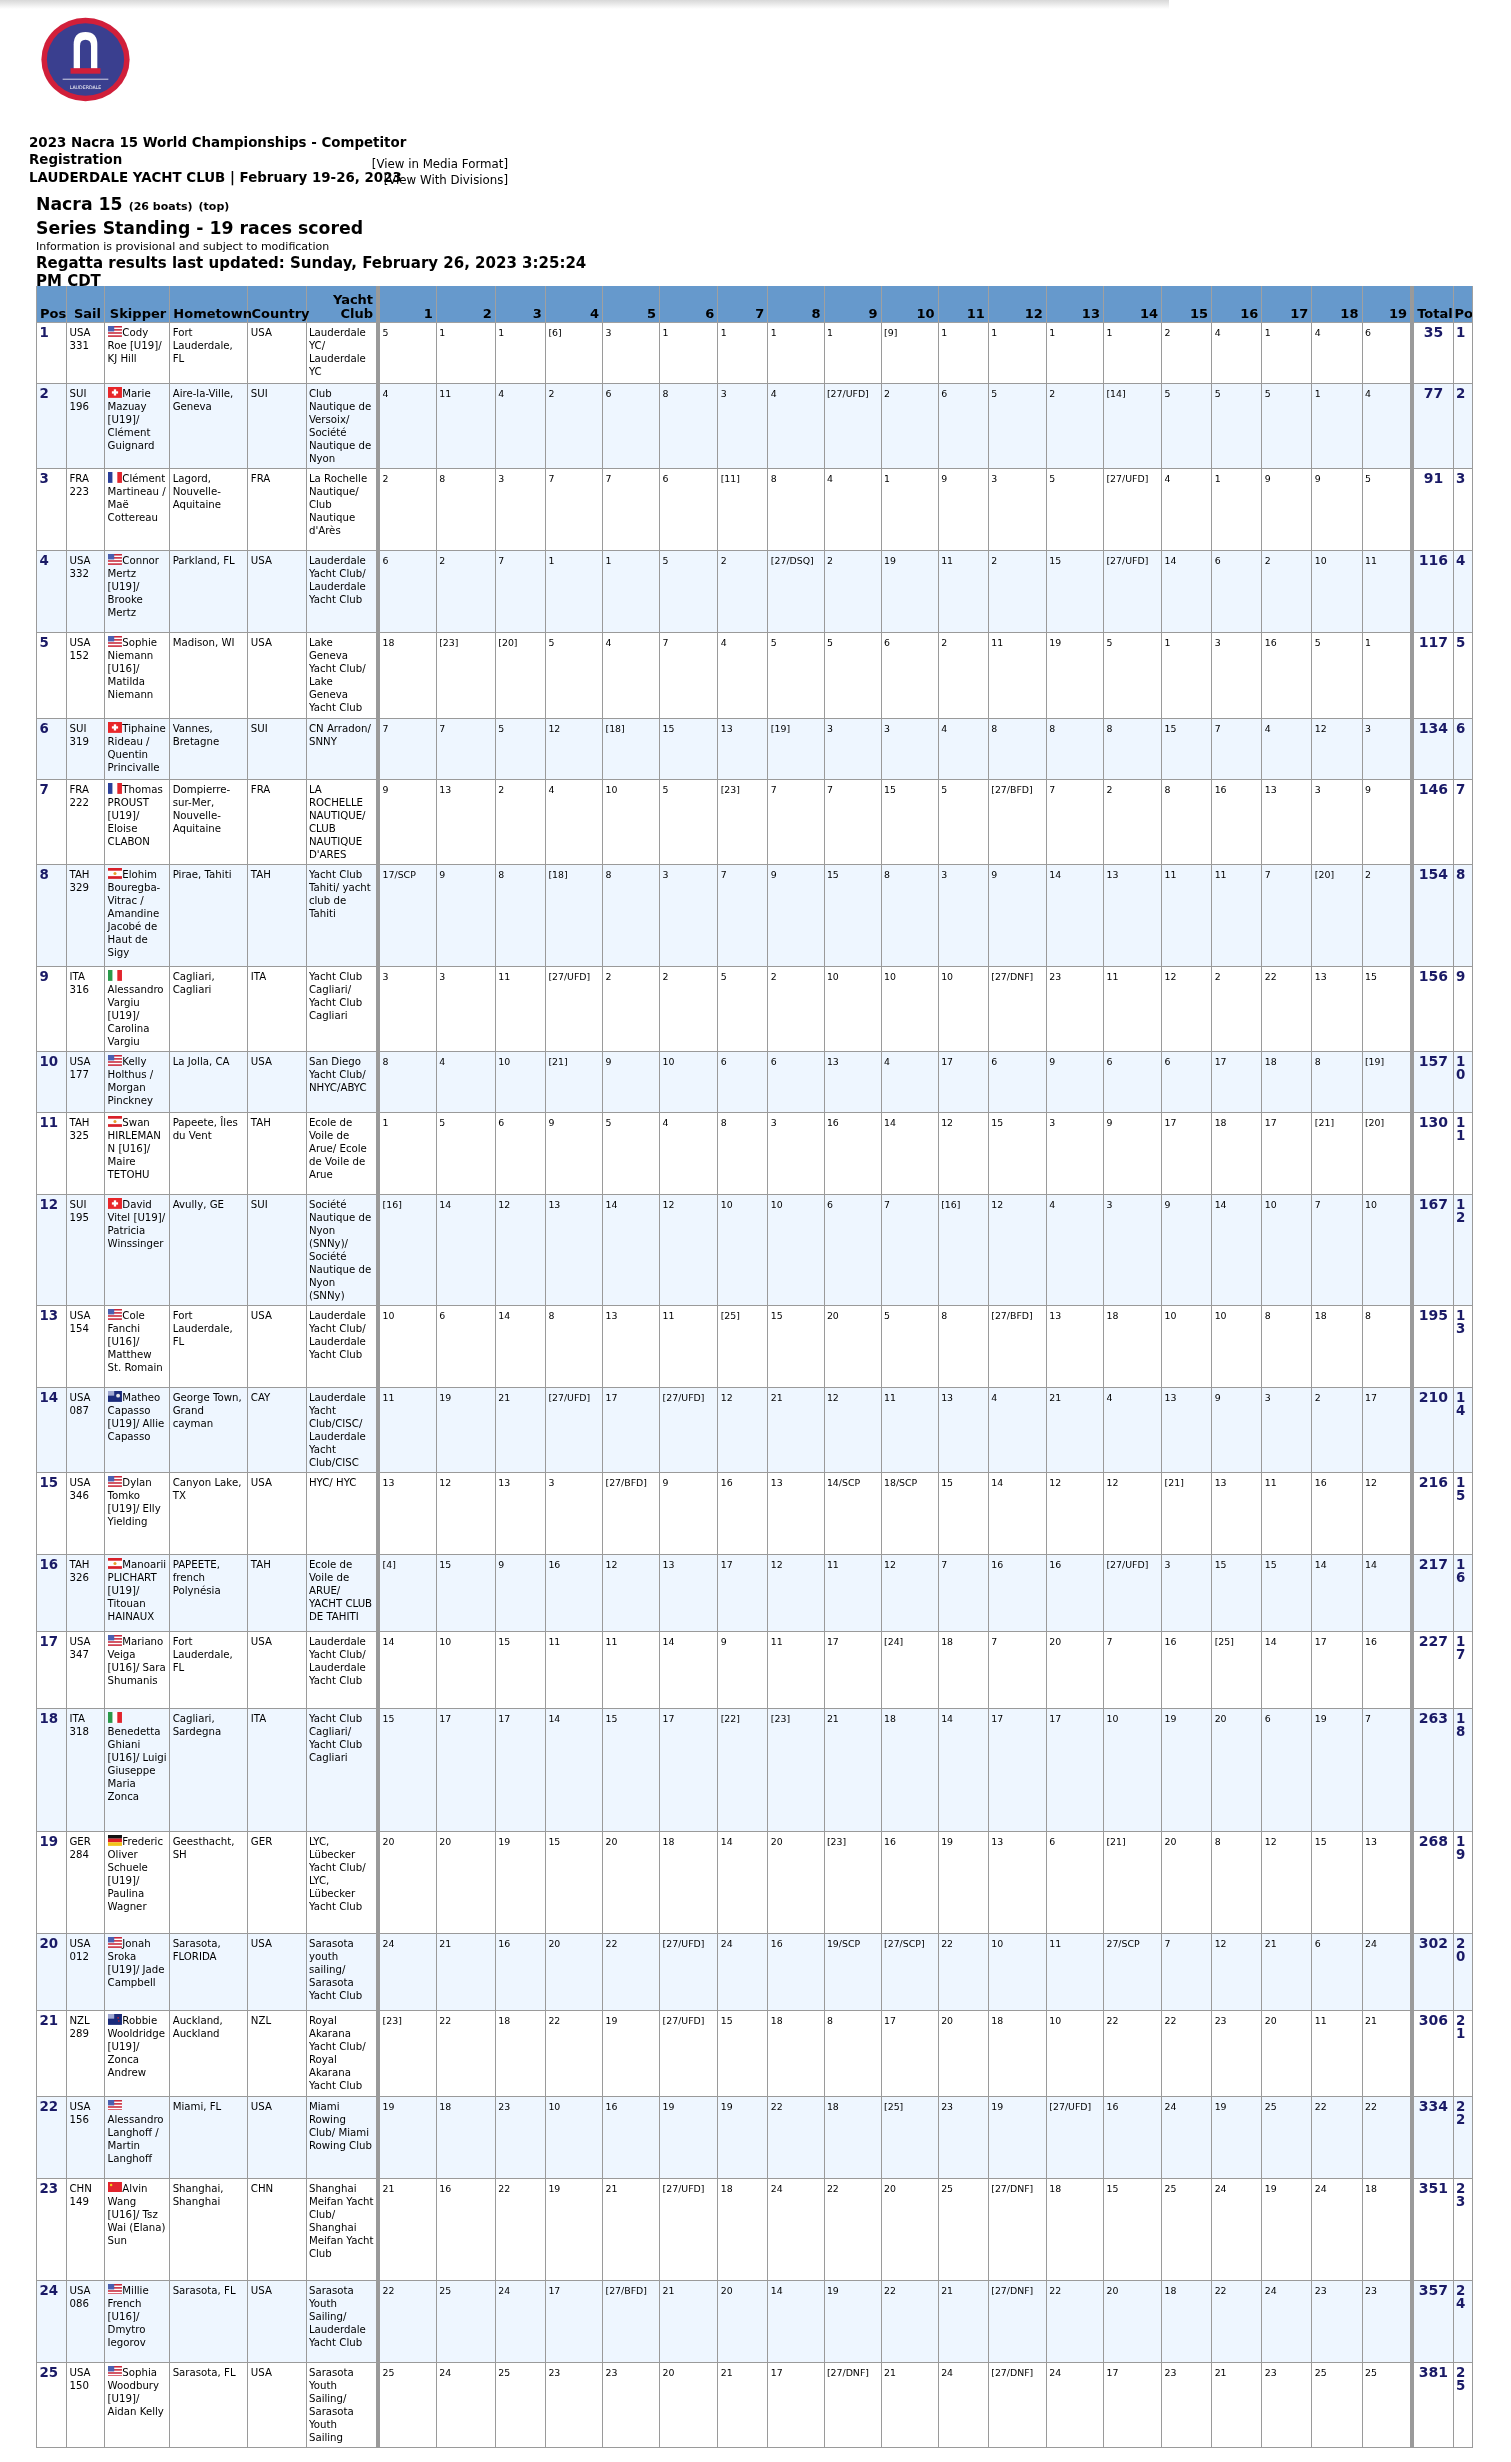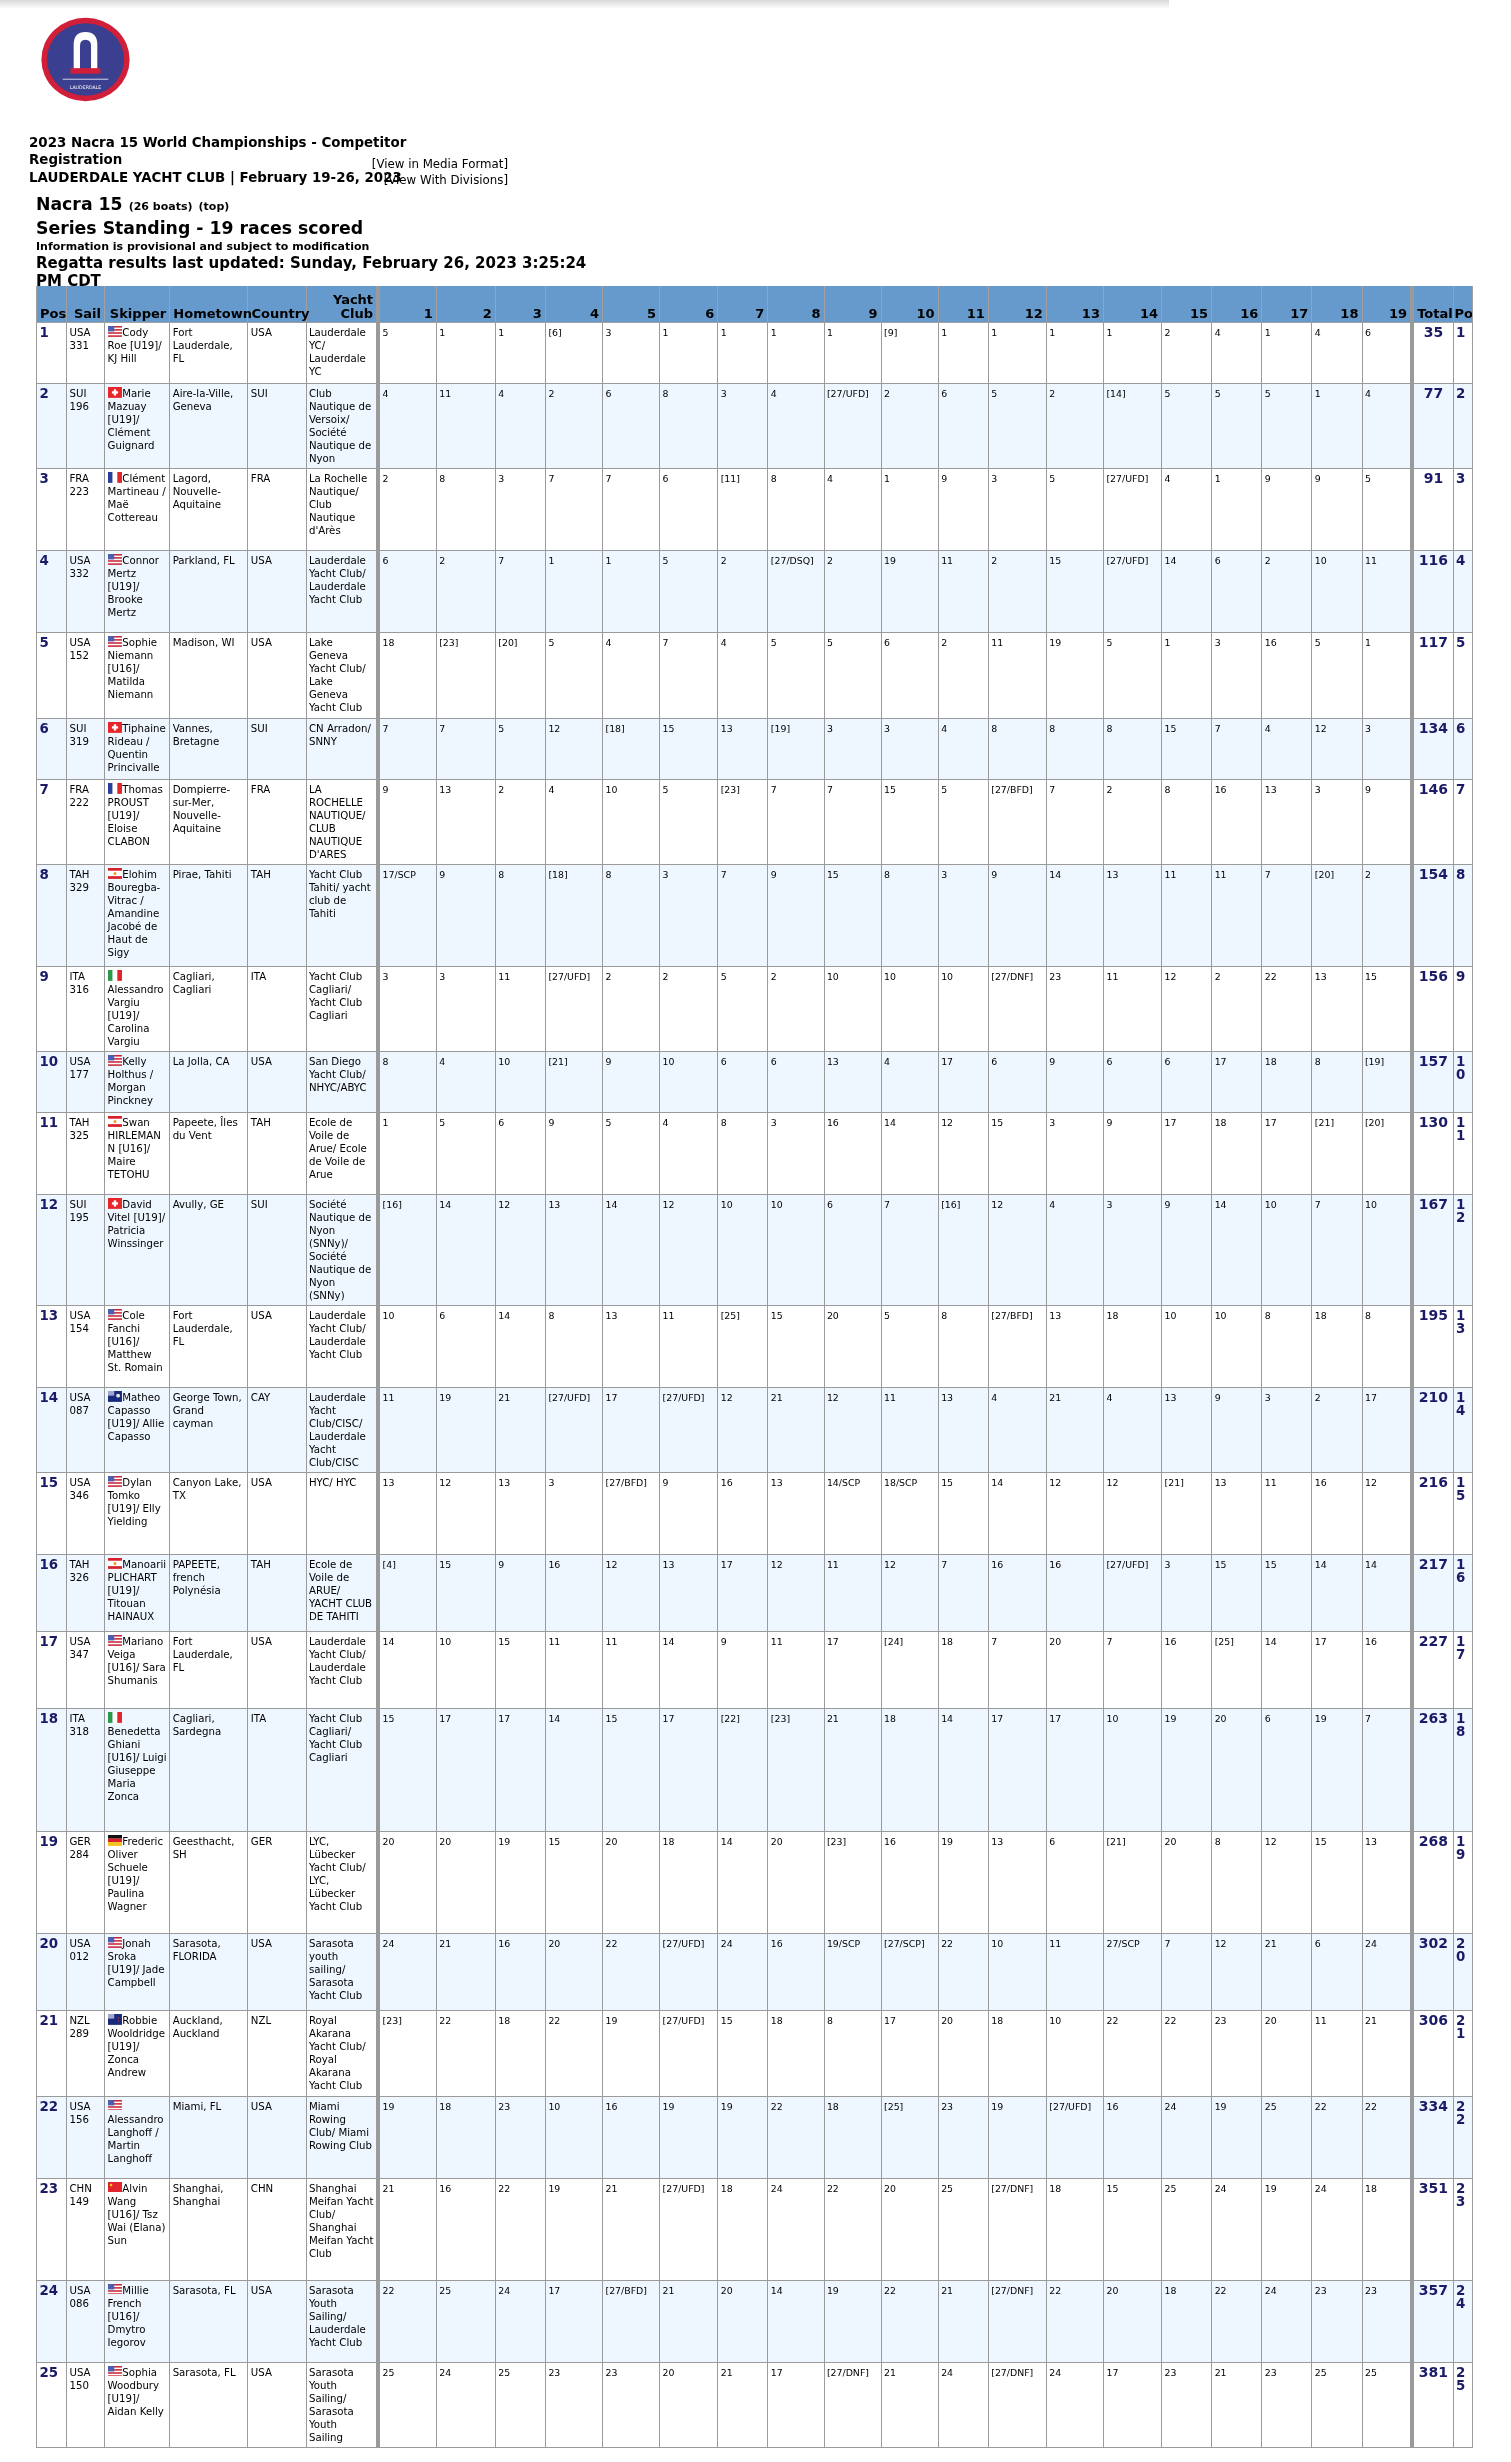--- a/index.html
+++ b/index.html
@@ -7,21 +7,21 @@
   .top-strip { position: absolute; left: 0; top: 0; width: 1169px; height: 9.4px; background: linear-gradient(#d8d8d8, #ffffff); }
   .logo { position: absolute; left: 39px; top: 15.7px; width: 93px; height: 87px; }
   .header-block { position: absolute; left: 29px; top: 118px; width: 472px; margin-top: 16px; }
   .event-title { font-weight: bold; font-size: 13.4px; line-height: 17.3px; margin: 0; }
   .view-links { position: absolute; left: 362px; top: 157px; width: 146px; text-align: right; font-size: 11.8px; line-height: 15.7px; }
   .view-links a { color: #000; text-decoration: none; display: block; }
   .class-block { position: absolute; left: 36px; top: 194px; width: 551px; }
   .class-name { font-size: 17.3px; font-weight: bold; line-height: 20.5px; }
   .class-name small { font-size: 11px; }
   .series { font-size: 17.3px; font-weight: bold; line-height: 20.5px; }
-  .info { font-size: 11px; font-weight: bold; line-height: 17.3px; }
+  .info { font-size: 11px; font-weight: normal; line-height: 17.3px; }
   .info-sm { font-size: 15px; font-weight: bold; line-height: 17.3px; }
 
   table.results { position: absolute; left: 36px; top: 286px; border-collapse: collapse; table-layout: fixed; width: 1437px; font-family: "DejaVu Sans", "Liberation Sans", sans-serif; }
   table.results th { background: #6699cc; color: #000; font-weight: bold; font-size: 13px; text-align: right; vertical-align: bottom; padding: 1.6px 3.1px; border: 1.6px solid #a0a0a0; border-top: none; line-height: 14px; height: 33px; }
   table.results td { font-size: 9.4px; vertical-align: top; padding: 3.1px 2.4px; border: 1.6px solid #9a9a9a; line-height: 13px; word-wrap: break-word; }
   table.results td.meta { font-size: 10.2px; }
   table.results tr.odd td { background: #ffffff; }
   table.results tr.even td { background: #eef6ff; }
   td.pos, td.pos2 { font-weight: bold; color: #1a1a66; font-size: 13.4px !important; }
   td.total { font-weight: bold; color: #1a1a66; font-size: 14px !important; text-align: center; border-left: 4.7px solid #9a9a9a !important; margin-top: 36px; }

